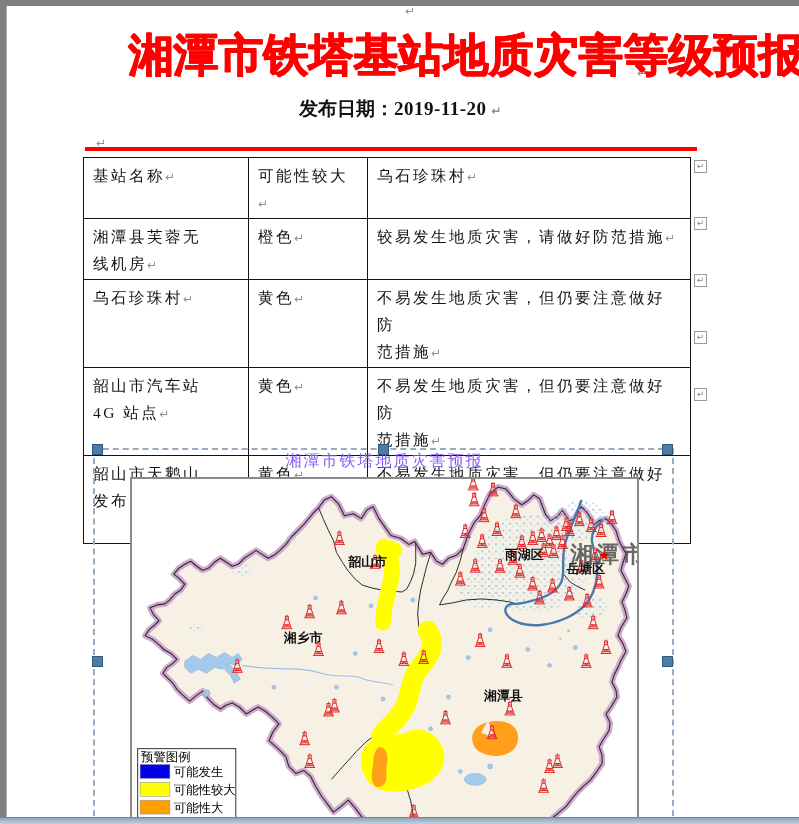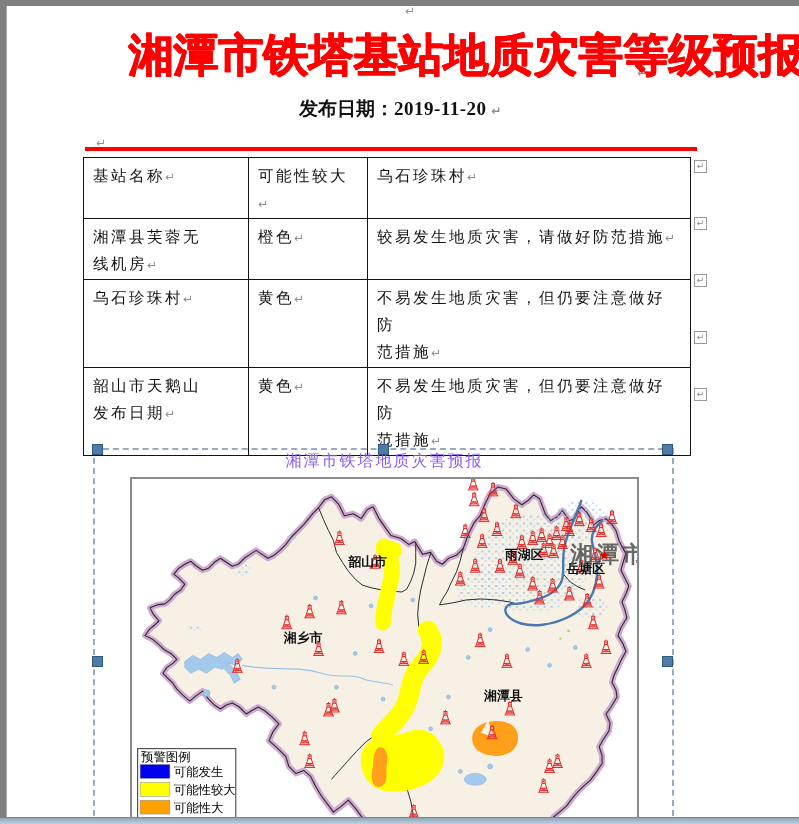--- a/index.html
+++ b/index.html
@@ -80,20 +80,27 @@
     <td><span class="celltext">乌石珍珠村</span><span class="pmark">↵</span></td>
   </tr>
   <tr style="height:56px">
     <td><span class="celltext">湘潭县芙蓉无
 线机房</span><span class="pmark">↵</span></td>
     <td><span class="celltext">橙色</span><span class="pmark">↵</span></td>
     <td><span class="celltext">较易发生地质灾害，请做好防范措施</span><span class="pmark">↵</span></td>
   </tr>
   <tr style="height:57px">
     <td><span class="celltext">乌石珍珠村</span><span class="pmark">↵</span></td>
+    <td><span class="celltext">黄色</span><span class="pmark">↵</span></td>
+    <td><span class="celltext">不易发生地质灾害，但仍要注意做好防
+范措施</span><span class="pmark">↵</span></td>
+  </tr>
+  <tr style="height:56px">
+    <td><span class="celltext">韶山市汽车站
+4G 站点</span><span class="pmark">↵</span></td>
     <td><span class="celltext">黄色</span><span class="pmark">↵</span></td>
     <td><span class="celltext">不易发生地质灾害，但仍要注意做好防
 范措施</span><span class="pmark">↵</span></td>
   </tr>
   <tr style="height:58px">
     <td><span class="celltext">韶山市天鹅山
 发布日期</span><span class="pmark">↵</span></td>
     <td><span class="celltext">黄色</span><span class="pmark">↵</span></td>
     <td><span class="celltext">不易发生地质灾害，但仍要注意做好防
 范措施</span><span class="pmark">↵</span></td>

